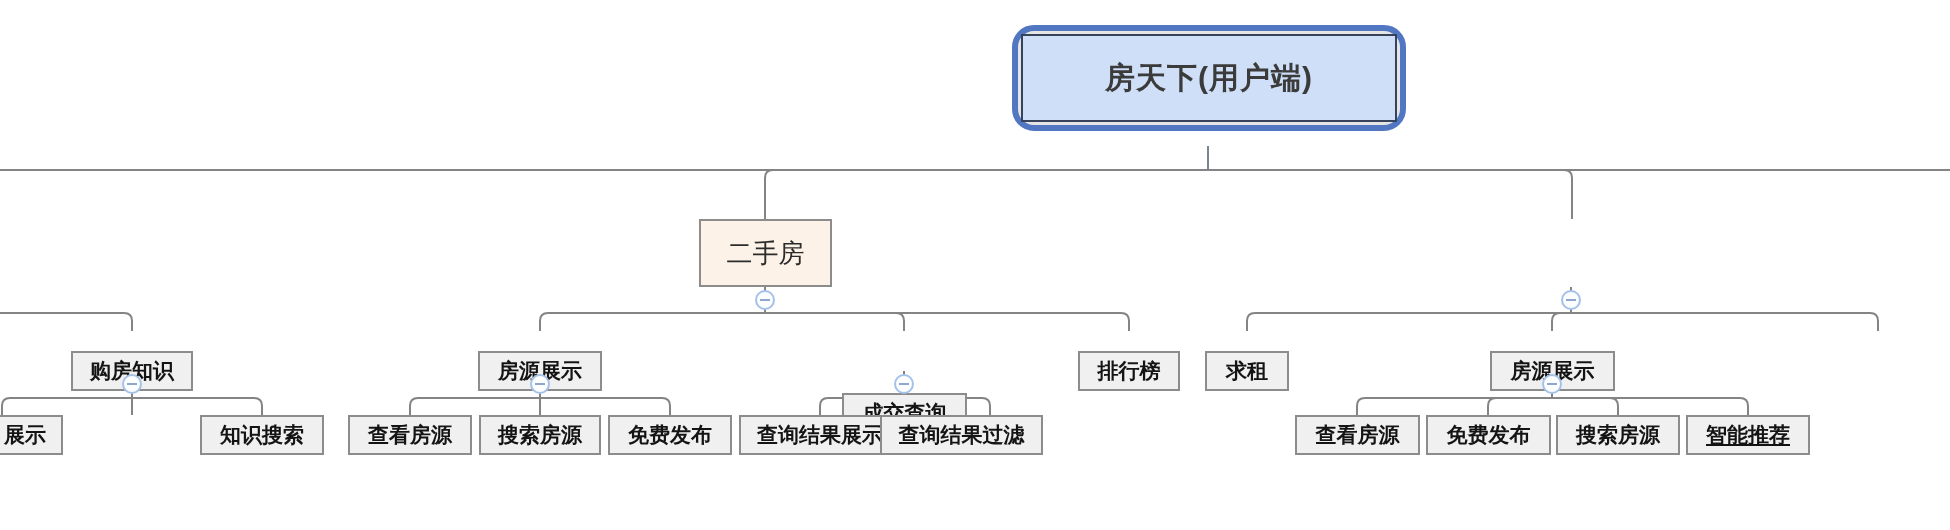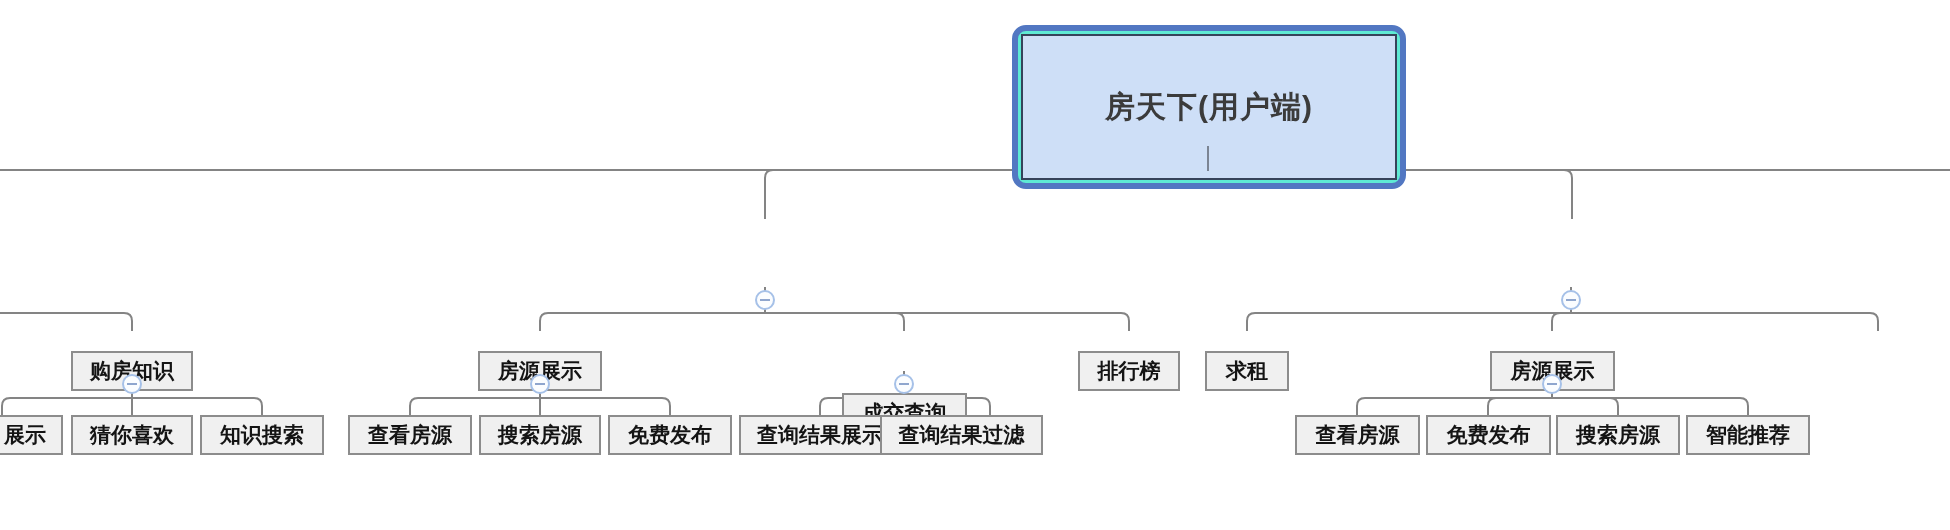--- a/index.html
+++ b/index.html
@@ -31,25 +31,25 @@
     font-size:21px;font-weight:600;color:#141414;
   }
   .l4{
     top:415px;height:40px;
     background:#F0F0F0;
     font-size:21px;font-weight:600;color:#141414;
   }
   .cut{justify-content:flex-end;padding-right:15px;}
   .root-outer{
     position:absolute;
-    left:1012px;top:25px;width:394px;height:164px;
+    left:1012px;top:25px;width:394px;height:106px;
     box-sizing:border-box;
     border:6px solid #5277C2;
-    border-radius:14px;
-    background:#5eead4;
+    border-radius:22px;
+    background:#e5e5e5;
     padding:3px;
     z-index:2;
   }
   .root-inner{
     box-sizing:border-box;
     width:100%;height:100%;
     border:2px solid #36435A;
     background:#CEDFF7;
     display:flex;align-items:center;justify-content:center;
     font-size:30px;font-weight:700;color:#3b3b3b;
@@ -108,20 +108,23 @@
          M1552 398 H1740 Q1748 398 1748 406 V415"></path>
   </svg>
 
   <div class="root-outer">
     <div class="root-inner">
       <span>房天下(用户端)</span>
     </div>
   </div>
   <div class="root-drop"></div>
 
+  <div class="node l2" style="left:699px;width:133px;">
+    <span>二手房</span>
+  </div>
 
   <div class="node l3" style="left:71px;width:122px;">
     <span>购房知识</span>
   </div>
   <div class="node l3" style="left:478px;width:124px;">
     <span>房源展示</span>
   </div>
   <div class="node l3" style="left:842px;width:125px;margin-top:42px;">
     <span>成交查询</span>
   </div>
@@ -130,23 +133,20 @@
   </div>
   <div class="node l3" style="left:1205px;width:84px;">
     <span>求租</span>
   </div>
   <div class="node l3" style="left:1490px;width:125px;">
     <span>房源展示</span>
   </div>
 
   <div class="node l4 cut" style="left:-61px;width:124px;">
     <span>展示</span>
-  </div>
-  <div class="node l4" style="left:71px;width:122px;">
-    <span>猜你喜欢</span>
   </div>
   <div class="node l4" style="left:200px;width:124px;">
     <span>知识搜索</span>
   </div>
   <div class="node l4" style="left:348px;width:124px;">
     <span>查看房源</span>
   </div>
   <div class="node l4" style="left:479px;width:122px;">
     <span>搜索房源</span>
   </div>
@@ -161,21 +161,21 @@
   </div>
   <div class="node l4" style="left:1295px;width:125px;">
     <span>查看房源</span>
   </div>
   <div class="node l4" style="left:1426px;width:125px;">
     <span>免费发布</span>
   </div>
   <div class="node l4" style="left:1556px;width:124px;">
     <span>搜索房源</span>
   </div>
-  <div class="node l4" style="left:1686px;width:124px;">
+  <div class="node l4" style="left:1686px;width:124px;text-decoration:underline;">
     <span>智能推荐</span>
   </div>
 
   <div class="collapse" style="left:755px;top:290px;">
       <span class="dash"></span>
     </div>
   <div class="collapse" style="left:1561px;top:290px;">
       <span class="dash"></span>
     </div>
   <div class="collapse" style="left:122px;top:374px;">

